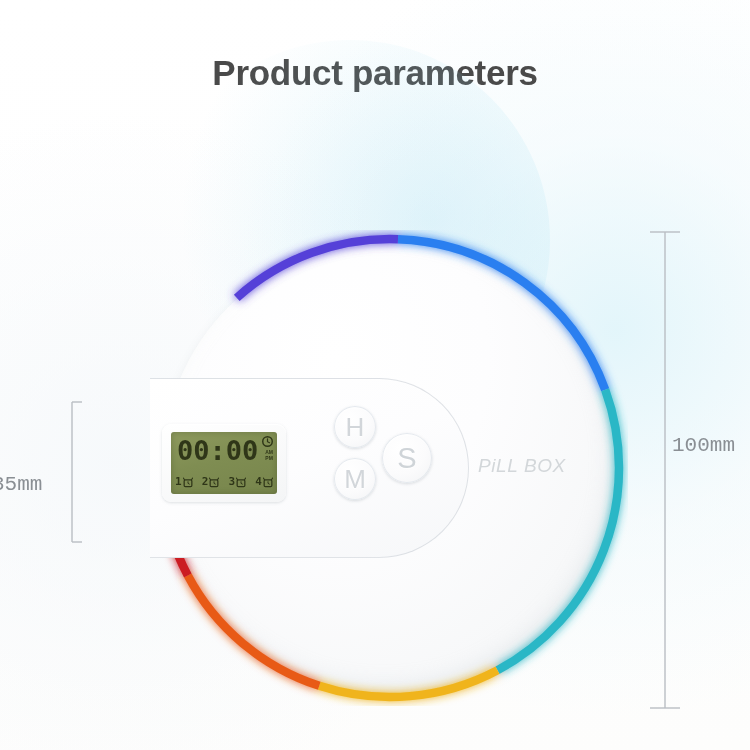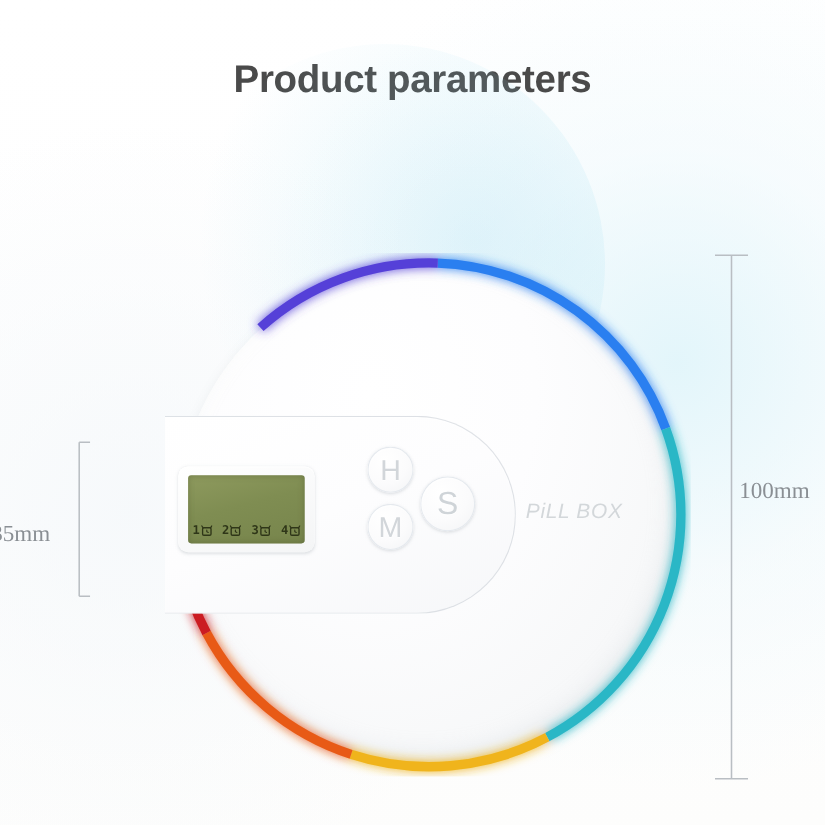--- a/index.html
+++ b/index.html
@@ -205,21 +205,21 @@
     white-space: nowrap;
     font-style: italic;
   }
 
   
   .dim-label {
     position: absolute;
     font-size: 21px;
     color: #8a8f94;
     white-space: nowrap;
-    font-family: Liberation Serif, serif;
+    font-family: Liberation Mono, monospace;
     text-align: right;
   }
   #dim-right-svg { position: absolute; left: 650px; top: 225px; width: 30px; height: 490px; }
   #dim-right-label { left: 672px; top: 434px; }
   #dim-left-svg { position: absolute; left: 62px; top: 396px; width: 20px; height: 152px; }
   #dim-left-label { left: -8px; top: 473px; }
 </style>
 </head>
 <body>
 
@@ -251,20 +251,33 @@
           <path d="M 35.80500123530578 345.50898787796905 A 229 229 0 0 1 10.254485960665392 214.06298191170745" fill="none" stroke="#cb1d21" stroke-width="8.5" stroke-linecap="butt"></path>
           <path d="M 84.76909114382141 67.81983496567676 A 229 229 0 0 1 245.99198474487278 9.139500612627074" fill="none" stroke="#5540d8" stroke-width="8.5" stroke-linecap="butt"></path>
         </g>
     </svg>
 
     <div id="panel"></div>
 
     <div id="lcd-bezel">
       <div id="lcd">
 
+        <div id="lcd-top">
+          <div id="lcd-time">00:00</div>
+
+          <svg id="clock-icon" viewBox="0 0 12 12">
+            <circle cx="6" cy="6" r="5.2" fill="none" stroke="#2f3618" stroke-width="1.6"></circle>
+            <path d="M6 3.1 V6.2 L8.2 7.3" fill="none" stroke="#2f3618" stroke-width="1.3" stroke-linecap="round"></path>
+          </svg>
+
+          <div id="ampm">
+            <div>AM</div>
+            <div>PM</div>
+          </div>
+        </div>
 
         <div id="lcd-slots">
             <div class="slot">
               <span class="slot-num">1</span>
               <svg viewBox="0 0 12 13" class="slot-bell">
                 <rect x="1.4" y="3.2" width="9.2" height="8.2" rx="1.4" fill="none" stroke="#2f3618" stroke-width="1.5"></rect>
                 <path d="M1.8 3.2 L0.4 1.2" stroke="#2f3618" stroke-width="1.4" stroke-linecap="round"></path>
                 <path d="M10.2 3.2 L11.6 1.2" stroke="#2f3618" stroke-width="1.4" stroke-linecap="round"></path>
                 <path d="M6 5.6 V7.5 L7.6 8.4" fill="none" stroke="#2f3618" stroke-width="1.2" stroke-linecap="round"></path>
               </svg>

